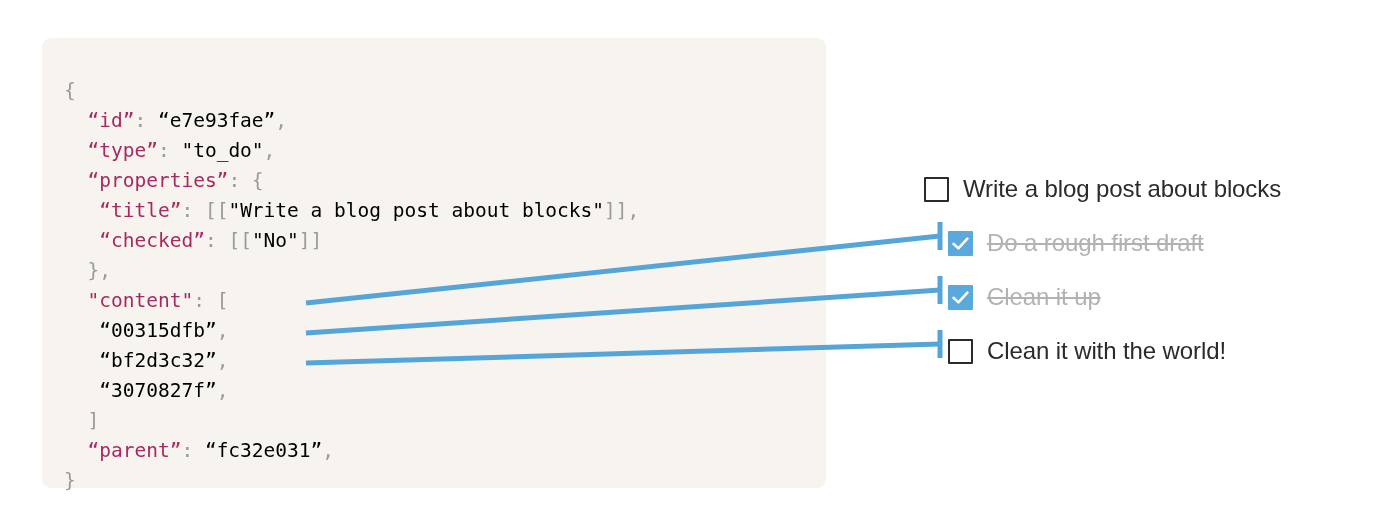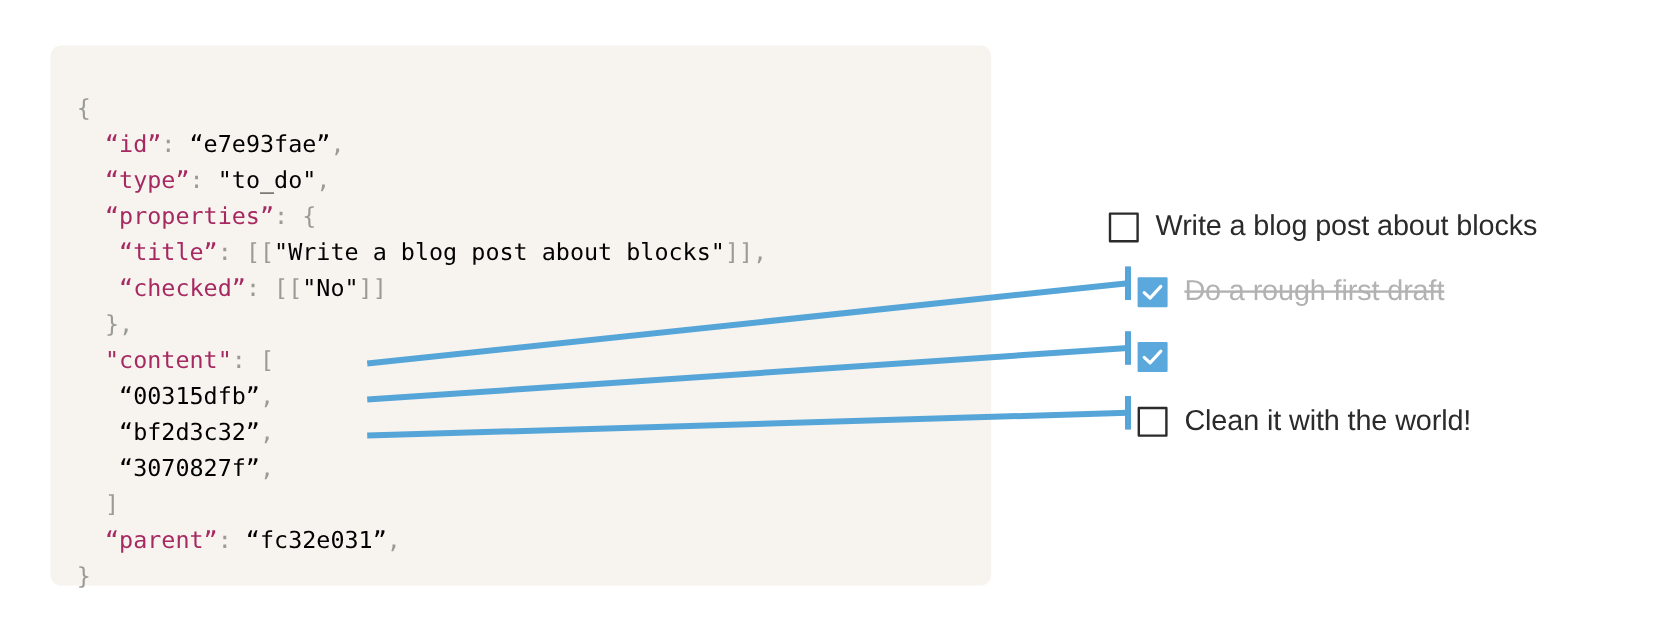--- a/index.html
+++ b/index.html
@@ -144,20 +144,21 @@
           </svg>
         </div>
         <span class="todo-label done">Do a rough first draft</span>
       </div>
       <div class="todo-row indented">
         <div class="checkbox checked">
           <svg class="tick" viewBox="0 0 25 25">
             <path d="M5.5 12.8 L10.4 17.4 L19.4 7.6" fill="none" stroke="#ffffff" stroke-width="2.6" stroke-linecap="round" stroke-linejoin="round"></path>
           </svg>
         </div>
+        <span class="todo-label done">Clean it up</span>
       </div>
       <div class="todo-row indented">
         <div class="checkbox"></div>
         <span class="todo-label">Clean it with the world!</span>
       </div>
     </div>
 
 </div>
 
 </body></html>

